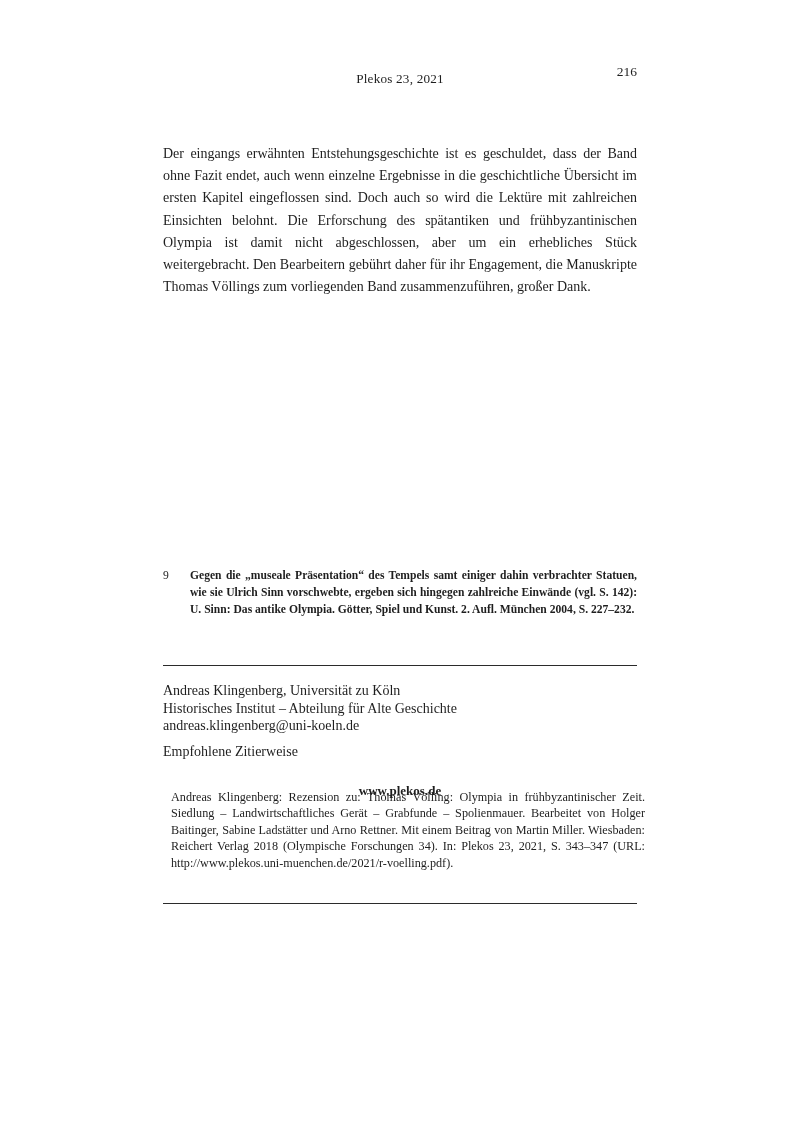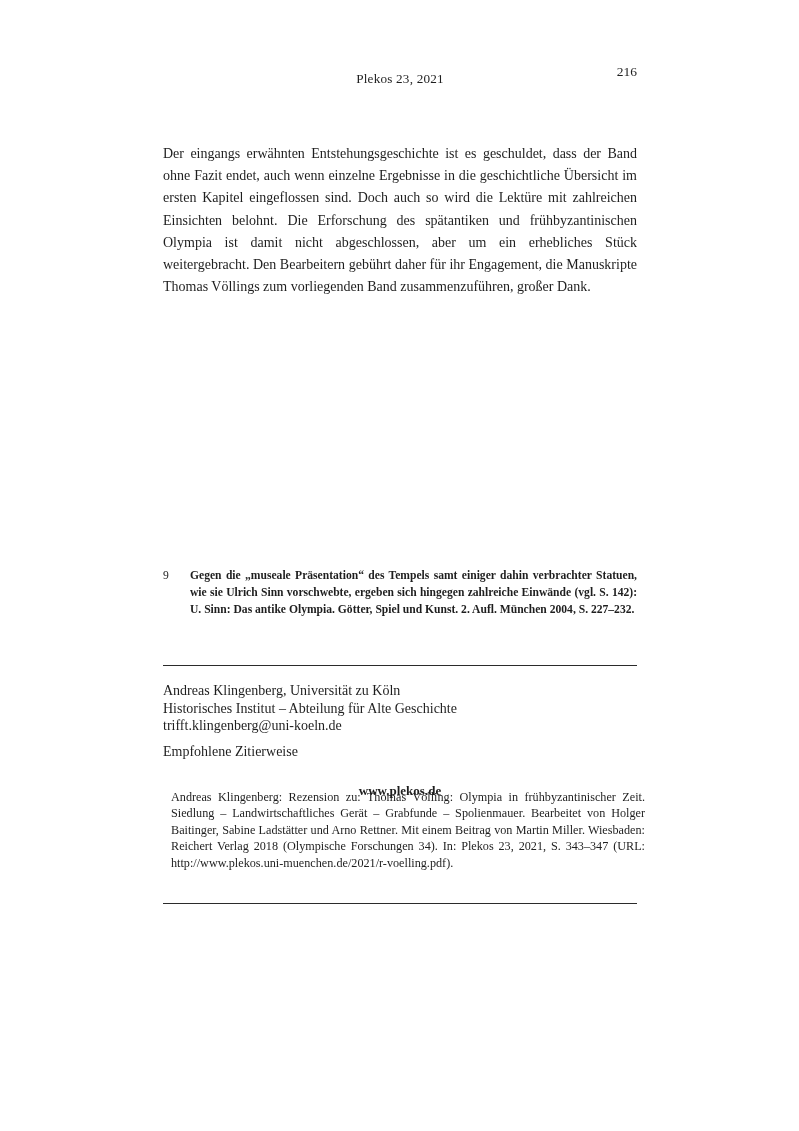--- a/index.html
+++ b/index.html
@@ -97,21 +97,21 @@
   <div class="content footnote">
     <span class="fn-num">9</span>
     <span class="fn-body">Gegen die „museale Präsentation“ des Tempels samt einiger dahin verbrachter Statuen, wie sie Ulrich Sinn vorschwebte, ergeben sich hingegen zahlreiche Einwände (vgl. S. 142): U. Sinn: Das antike Olympia. Götter, Spiel und Kunst. 2. Aufl. München 2004, S. 227–232.</span>
   </div>
 
   <hr class="rule rule1">
 
   <div class="content author-block">
     <div>Andreas Klingenberg, Universität zu Köln</div>
     <div>Historisches Institut – Abteilung für Alte Geschichte</div>
-    <div>trifft.klingenberg@uni-koeln.de</div>
+    <div>andreas.klingenberg@uni-koeln.de</div>
   </div>
 
   <div class="content site">www.plekos.de</div>
 
   <div class="content cite-heading">Empfohlene Zitierweise</div>
 
   <p class="content cite-text">Andreas Klingenberg: Rezension zu: Thomas Völling: Olympia in frühbyzantinischer Zeit. Siedlung – Landwirtschaftliches Gerät – Grabfunde – Spolienmauer. Bearbeitet von Holger Baitinger, Sabine Ladstätter und Arno Rettner. Mit einem Beitrag von Martin Miller. Wiesbaden: Reichert Verlag 2018 (Olympische Forschungen 34). In: Plekos 23, 2021, S. 343–347 (URL: http://www.plekos.uni-muenchen.de/2021/r-voelling.pdf).</p>
 
   <hr class="rule rule2">
 

